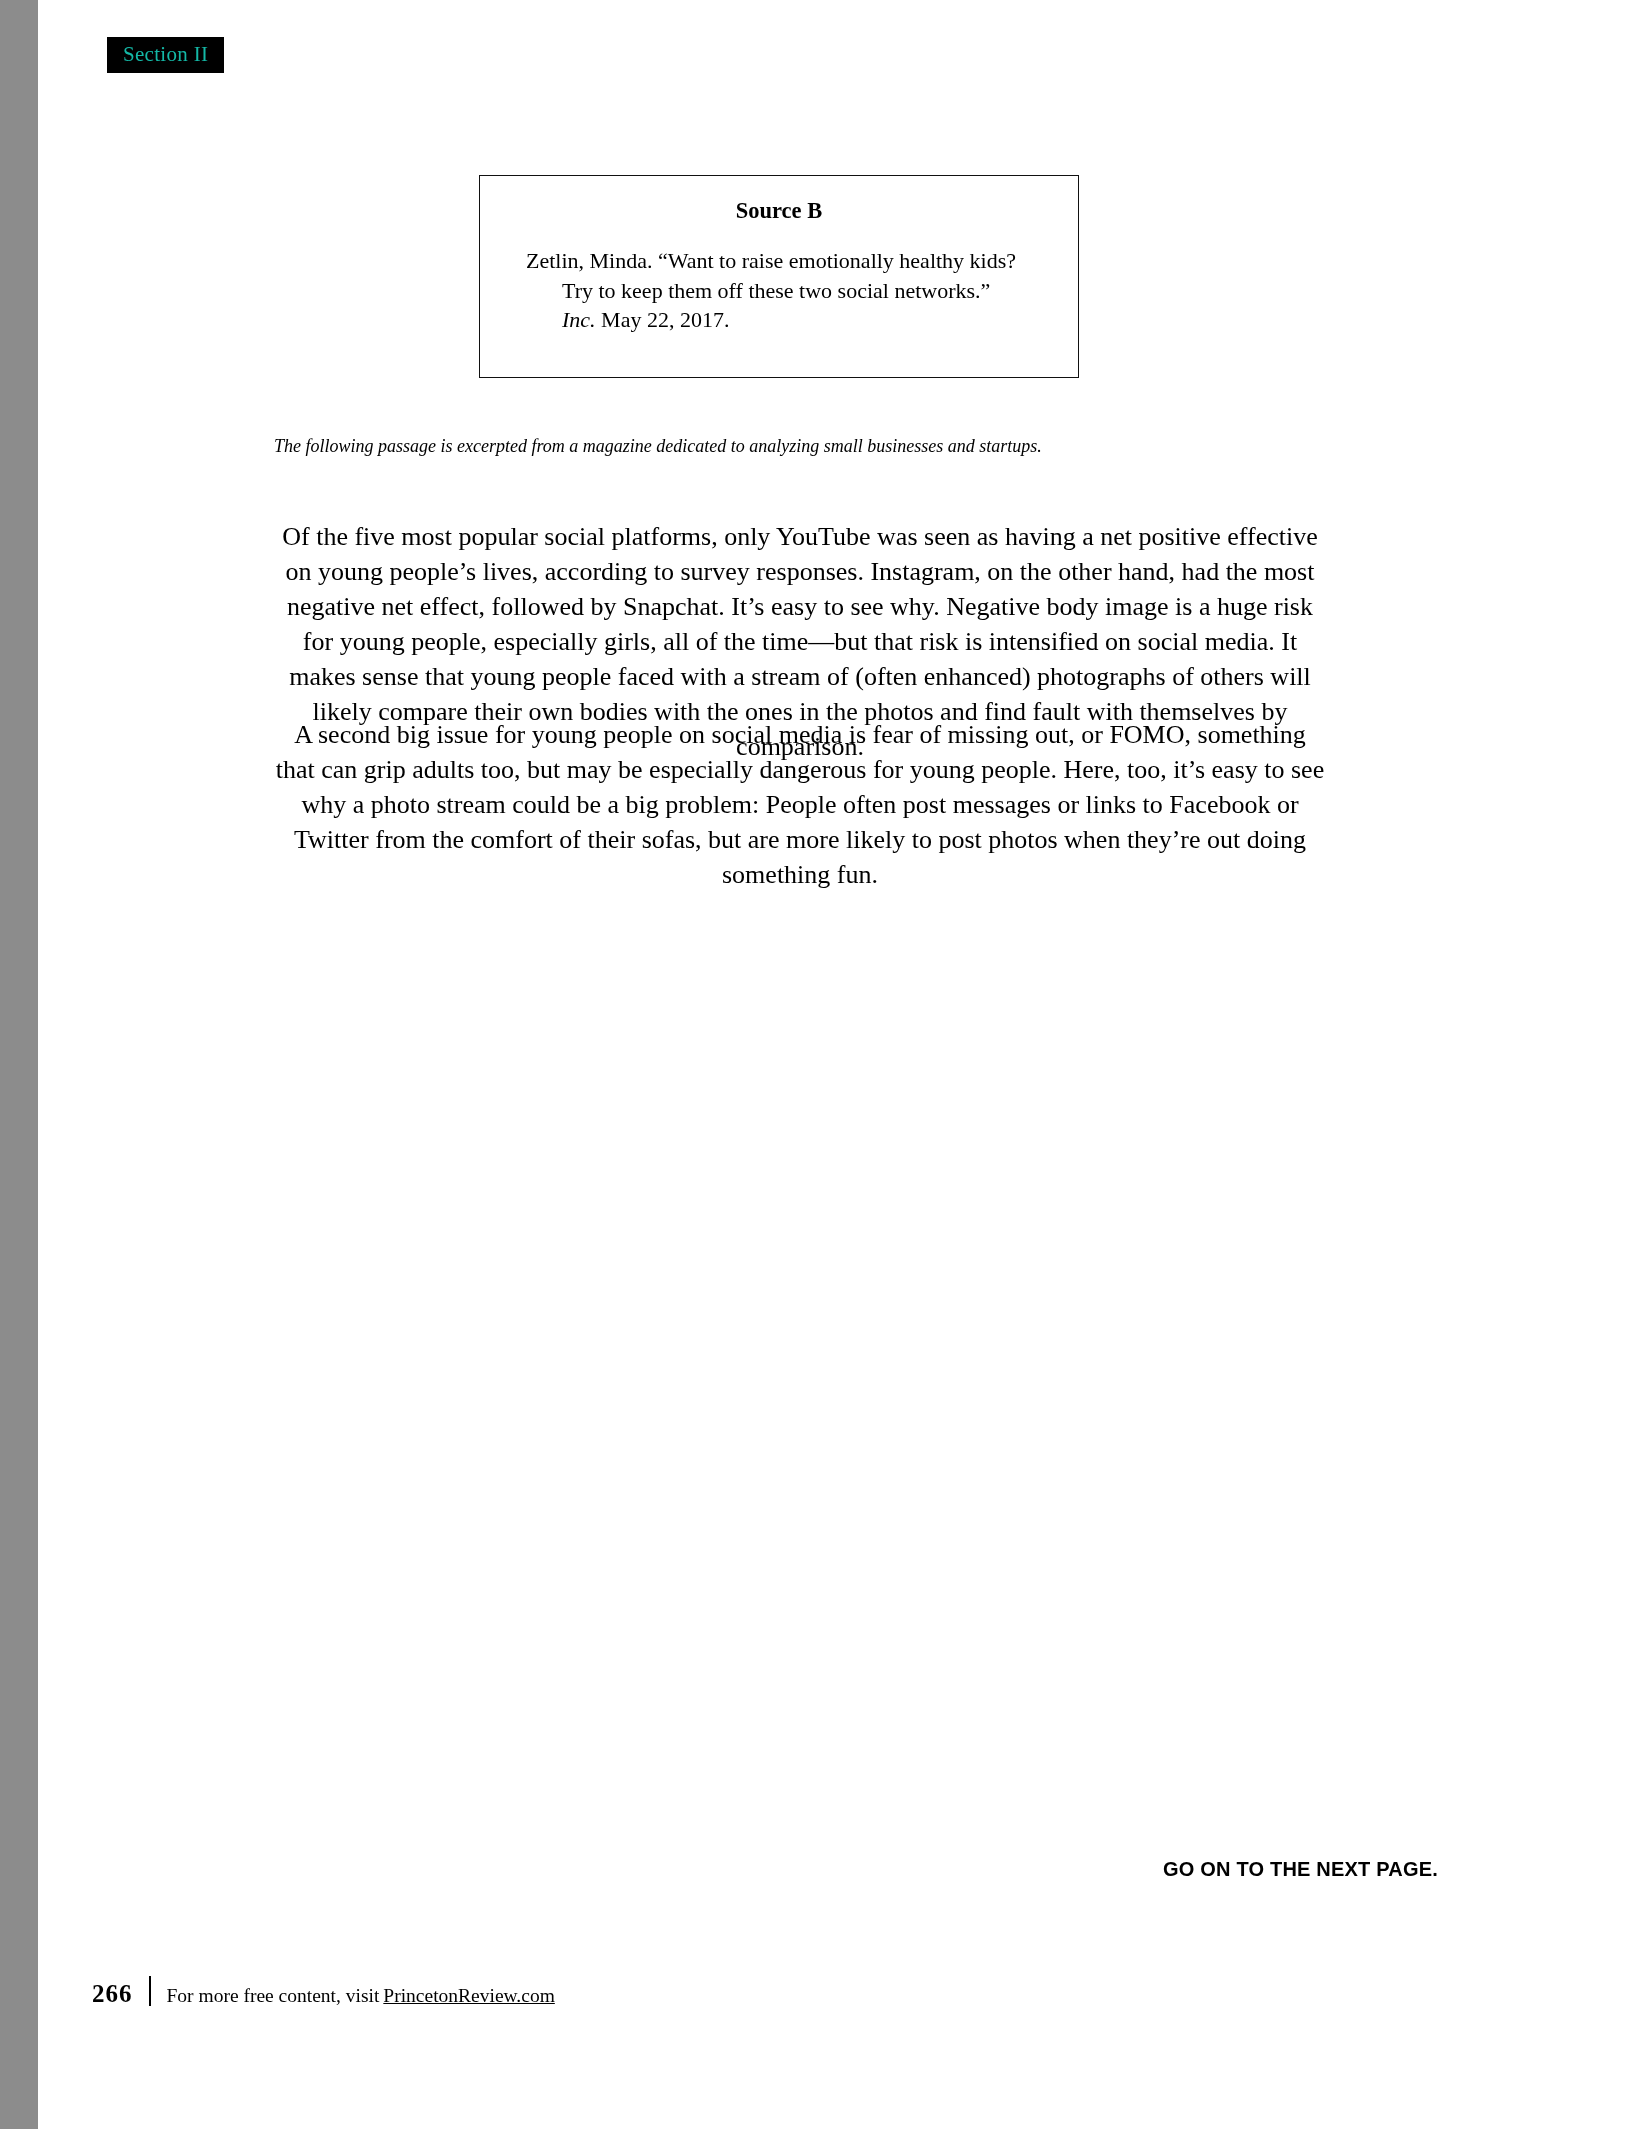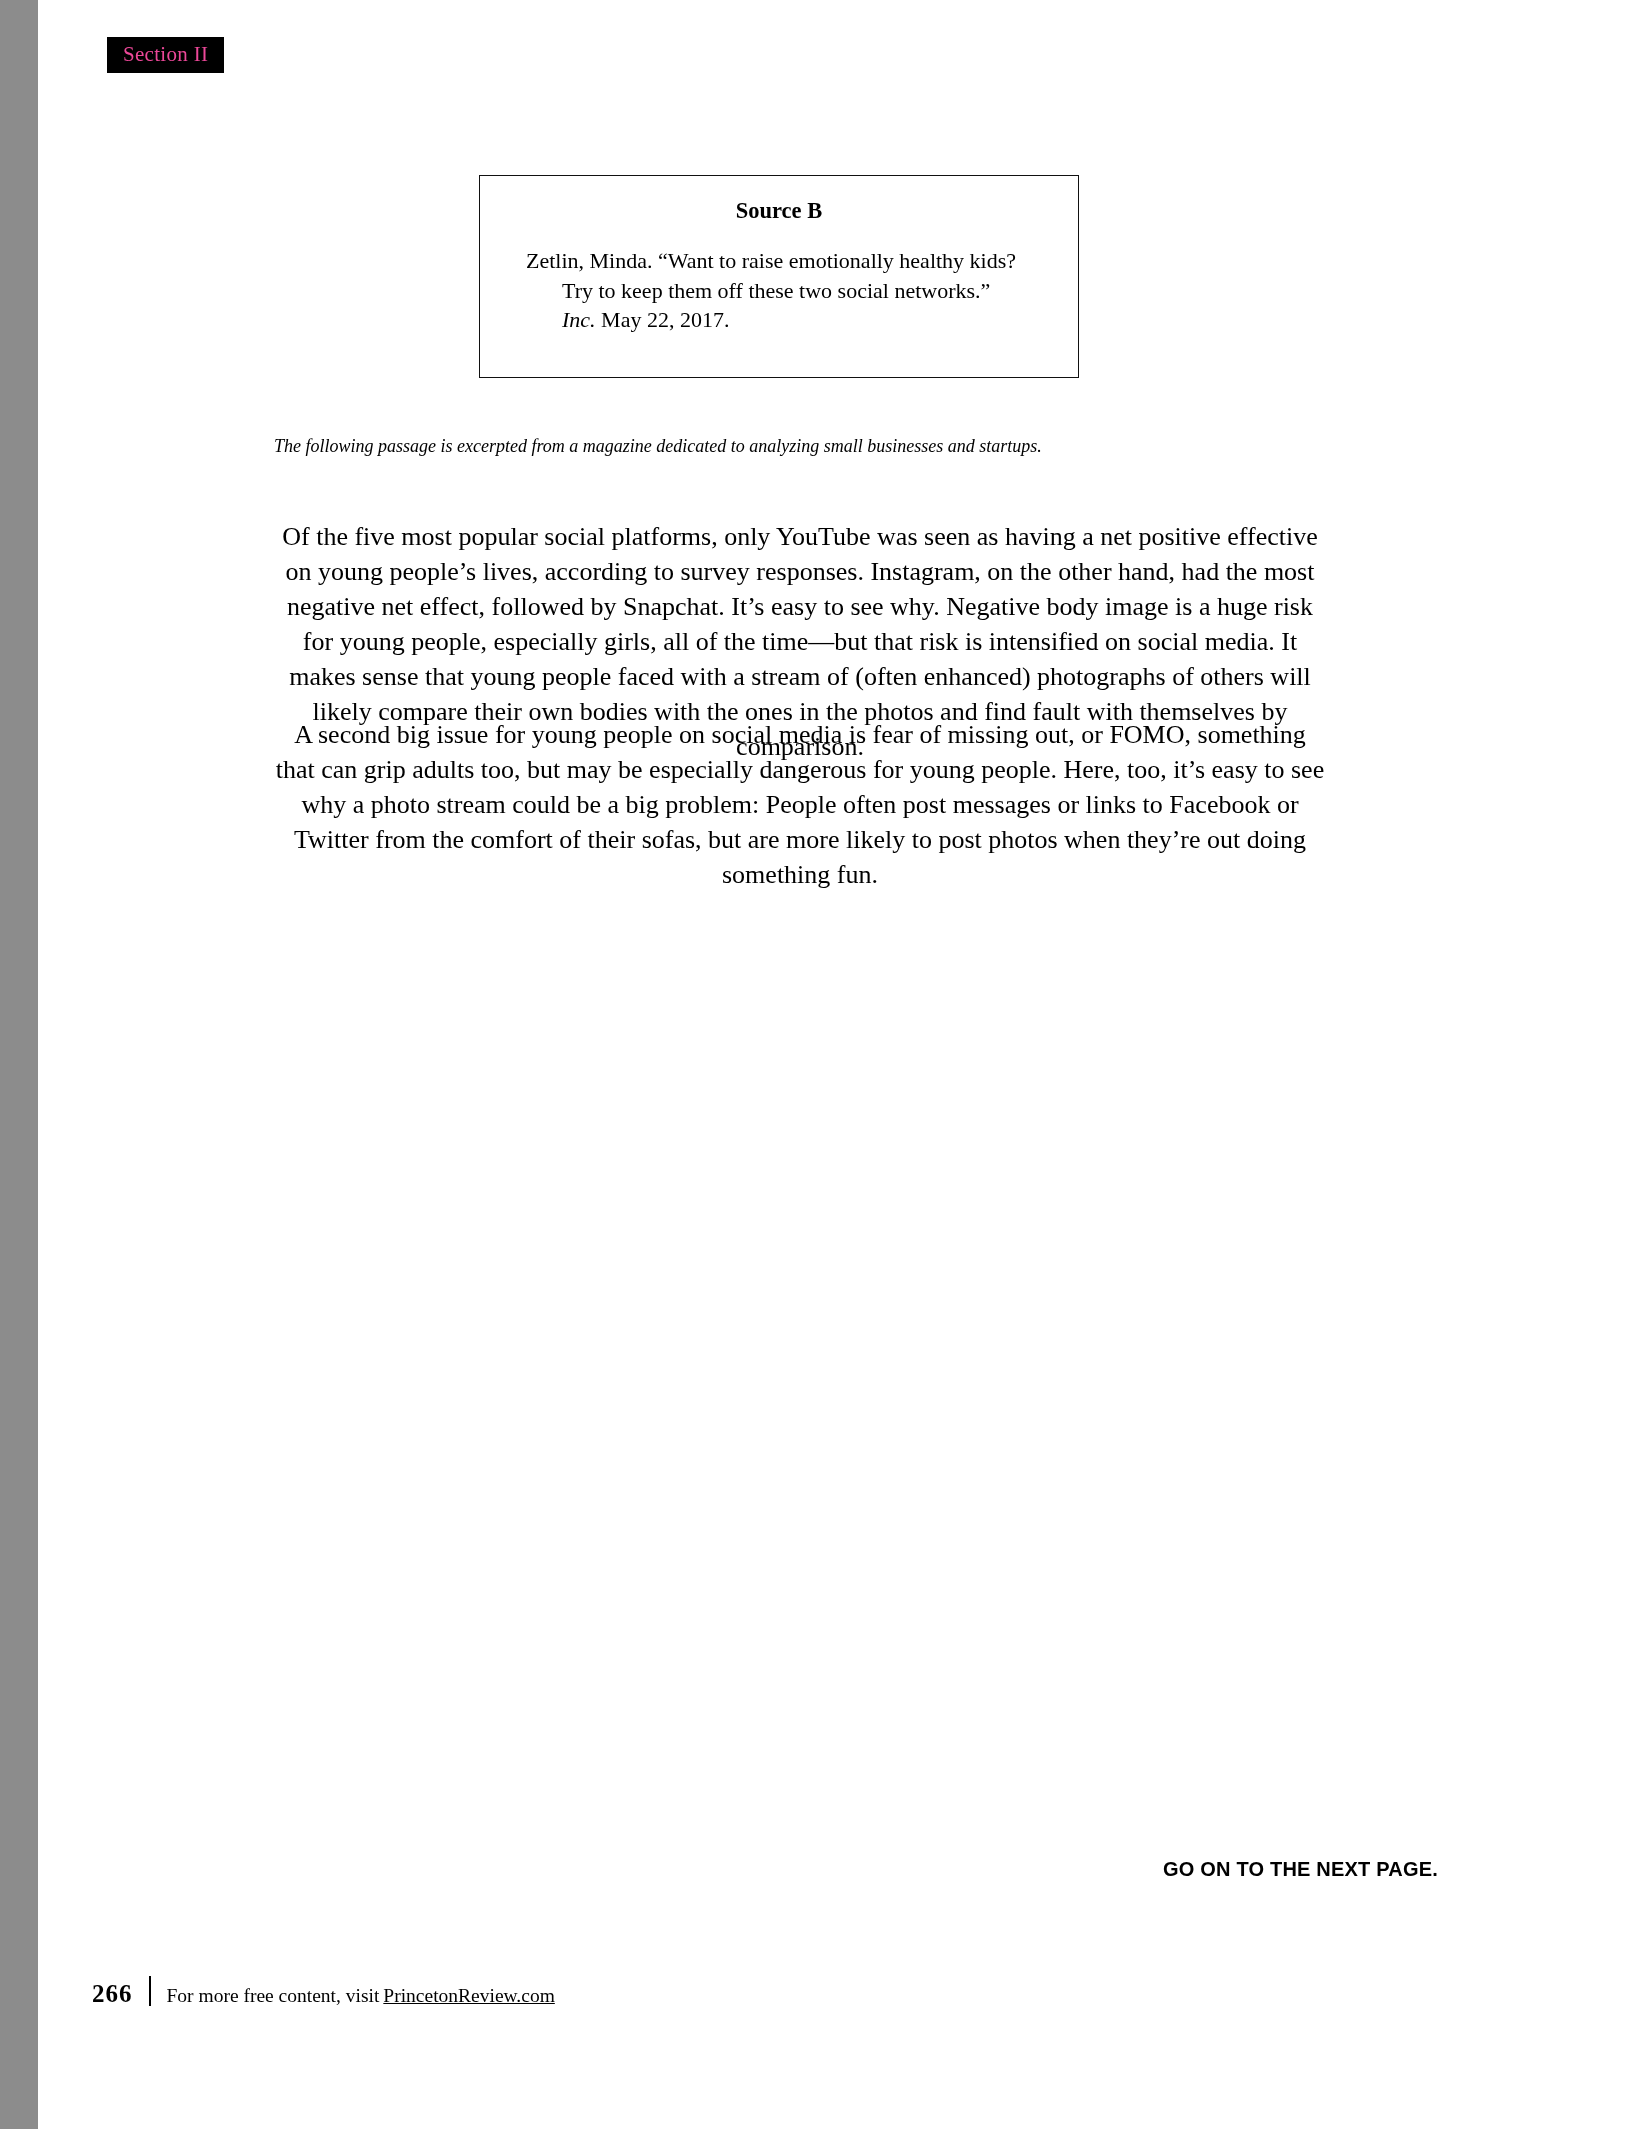--- a/index.html
+++ b/index.html
@@ -25,21 +25,21 @@
     height: 2129px;
     background: #8c8c8c;
   }
 
   
   .section-tag {
     position: absolute;
     left: 107px;
     top: 37px;
     background: #000000;
-    color: #ec4899;
+    color: #14b8a6;
     font-family: "Liberation Serif", serif;
     font-size: 21px;
     letter-spacing: 0.3px;
     padding: 7px 16px 8px 16px;
     line-height: 1;
     white-space: nowrap;
   }
 
   
   .source-box {

